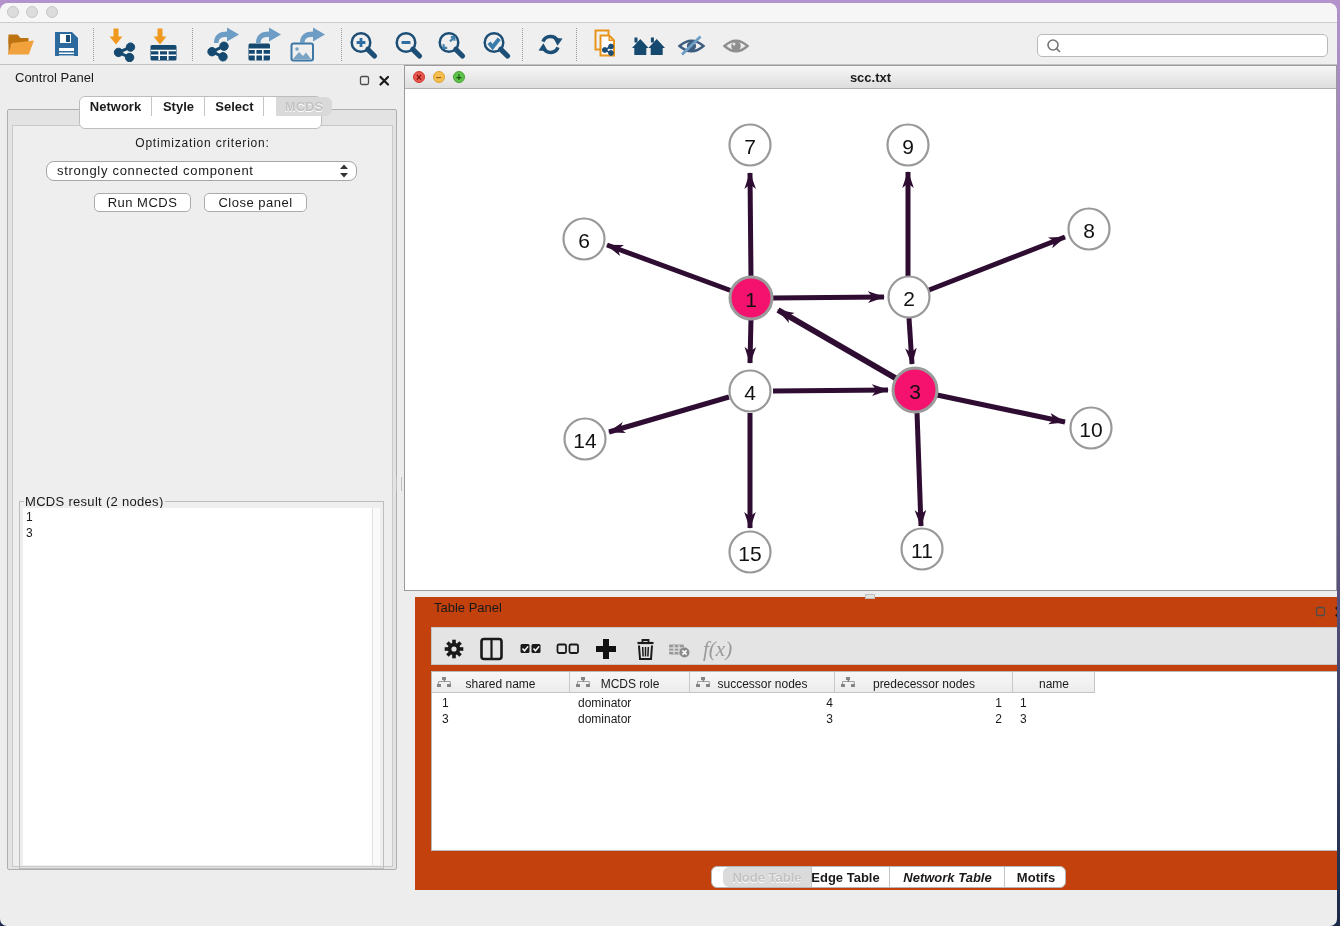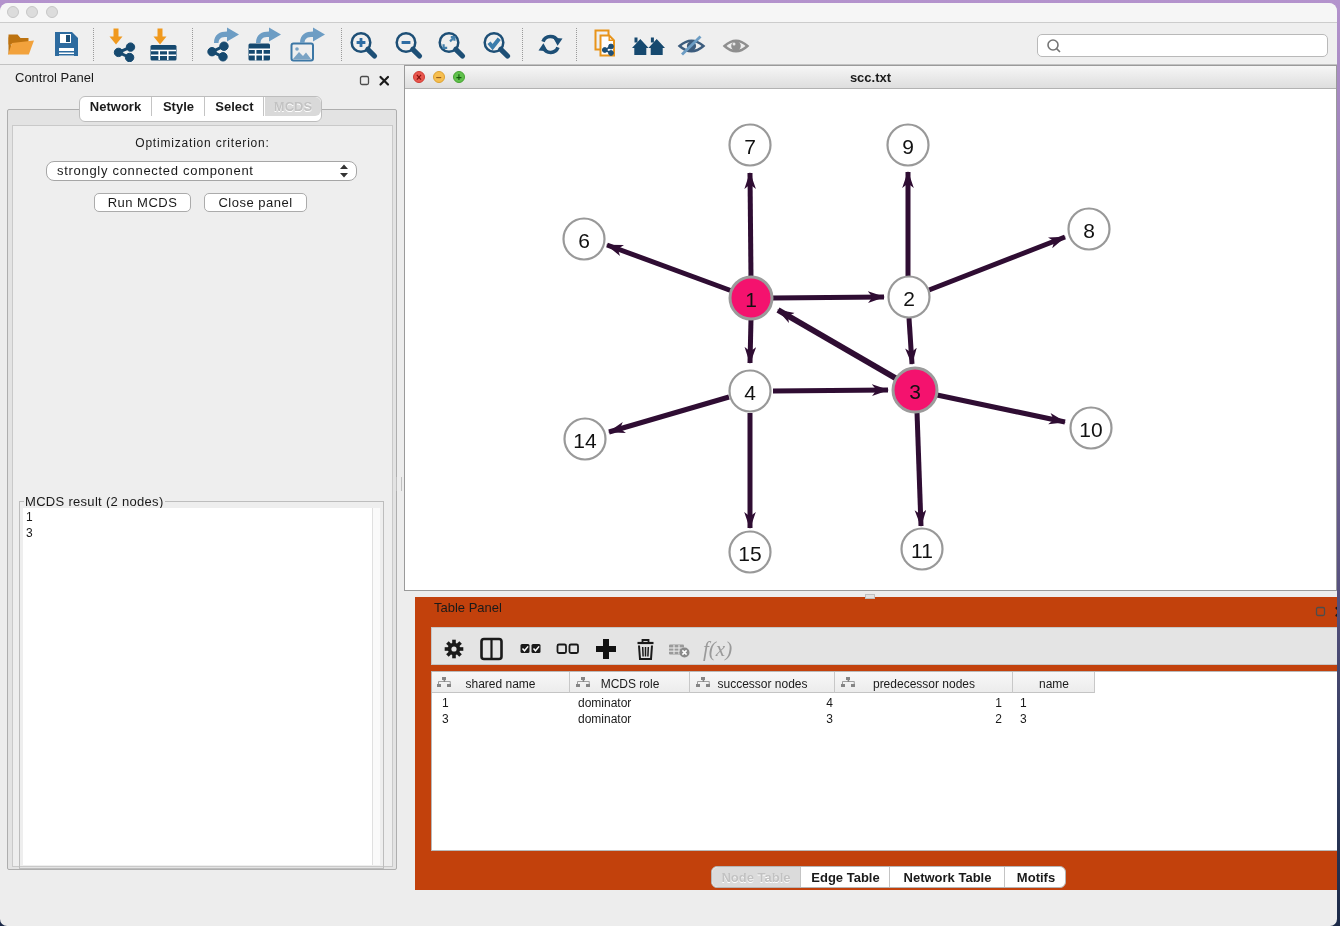--- a/index.html
+++ b/index.html
@@ -17,21 +17,21 @@
   font-size:13px; color:#a9a9a9; }
 #toolbar { position:absolute; left:0; top:20px; width:1337px; height:42px;
   background:#efefef; border-bottom:1px solid #c2c2c2; }
 .tsep { position:absolute; top:5px; height:33px; width:0;
   border-left:1px dotted #9a9a9a; }
 #searchbox { position:absolute; left:1037px; top:11px; width:291px; height:23px;
   background:#fff; border:1px solid #b9b9b9; border-radius:5px; }
 
 #cpanel { position:absolute; left:0; top:62px; width:392px; height:828px; background:#ededed; }
 #cp-title { position:absolute; left:15px; top:5px; font-size:13px; }
-#cp-tabs { position:absolute; left:79px; top:31px; width:243px; height:26px;
+#cp-tabs { position:absolute; left:79px; top:31px; width:243px; height:33px;
   background:#fff; border:1px solid #bdbdbd; border-radius:6px; font-size:13px; z-index:5; }
 .cptab { position:absolute; top:0; height:19px; line-height:20px; text-align:center;
   border-right:1px solid #c4c4c4; font-weight:bold; }
 #cp-outer { position:absolute; left:7px; top:44px; width:390px; height:761px;
   background:#e3e3e3; border:1px solid #aeaeae; border-radius:2px; }
 #cp-inner { position:absolute; left:4px; top:15px; width:381px; height:742px;
   background:#eeeeee; border:1px solid #c9c9c9; }
 #optlabel { position:absolute; left:0; top:10px; width:100%; text-align:center; font-size:12px; letter-spacing:0.8px; }
 #optsel { position:absolute; left:33px; top:35px; width:311px; height:20px;
   background:#fff; border:1px solid #a6a6a6; border-radius:8px; font-size:13px; }
@@ -71,21 +71,21 @@
   background:#fff; border:1px solid #b5b5b5; border-radius:6px; font-size:13px; }
 .tptab { position:absolute; top:0; height:20px; line-height:21px; text-align:center;
   border-right:1px solid #c4c4c4; font-weight:bold; }
 
 #statusbar { position:absolute; left:0; top:887px; width:1337px; height:36px;
   background:#ededed; border-top:1px solid #c3c3c3; }
 #listbtn { position:absolute; left:12px; top:8px; width:27px; height:24px;
   background:#fbfbfb; border:1px solid #b5b5b5; border-radius:2px; }
 #membtn { position:absolute; left:1254px; top:7px; width:75px; height:25px;
   background:#f4f4f4; border:1px solid #adadad; border-radius:2px; font-size:12px; }
-.engraved { color:#c2c2c2; text-shadow:0 1px 0 #ffffff; }
+.engraved { color:#c2c2c2; text-shadow:0 1px 0 #ffffff;margin-left:11px; }
 </style>
 </head>
 <body>
 <div id="win">
   <div id="titlebar">
     <div class="tl" style="left:7px;"></div>
     <div class="tl" style="left:26px;"></div>
     <div class="tl" style="left:46px;"></div>
   </div>
   <div id="toolbar">
@@ -428,20 +428,20 @@
       <div class="trow" style="left:588px; top:23px;">1</div>
       <div class="trow" style="left:10px; top:39px;">3</div>
       <div class="trow" style="left:146px; top:39px;">dominator</div>
       <div class="trow" style="left:259px; top:39px; width:142px; text-align:right;">3</div>
       <div class="trow" style="left:404px; top:39px; width:166px; text-align:right;">2</div>
       <div class="trow" style="left:588px; top:39px;">3</div>
     </div>
     <div id="tp-tabs">
       <div class="tptab engraved" style="left:0; width:89px; background:#dbdbdb; border-radius:6px 0 0 6px;">Node Table</div>
       <div class="tptab" style="left:90px; width:88px;">Edge Table</div>
-      <div class="tptab" style="left:179px; width:114px;">Network Table</div>
+      <div class="tptab" style="left:179px; width:114px;font-style:italic;">Network Table</div>
       <div class="tptab" style="left:294px; width:60px; border-right:none;">Motifs</div>
     </div>
   </div>
 
   <div class="abs" style="left:396px; top:474px; width:6px; height:14px; border-left:1px solid #c0c0c0; border-right:1px solid #c0c0c0;"></div>
   <div class="abs" style="left:865px; top:591px; width:10px; height:5px; background:#e2e2e2; border:1px solid #c0c0c0;"></div>
 </div>
 
 </body></html>

